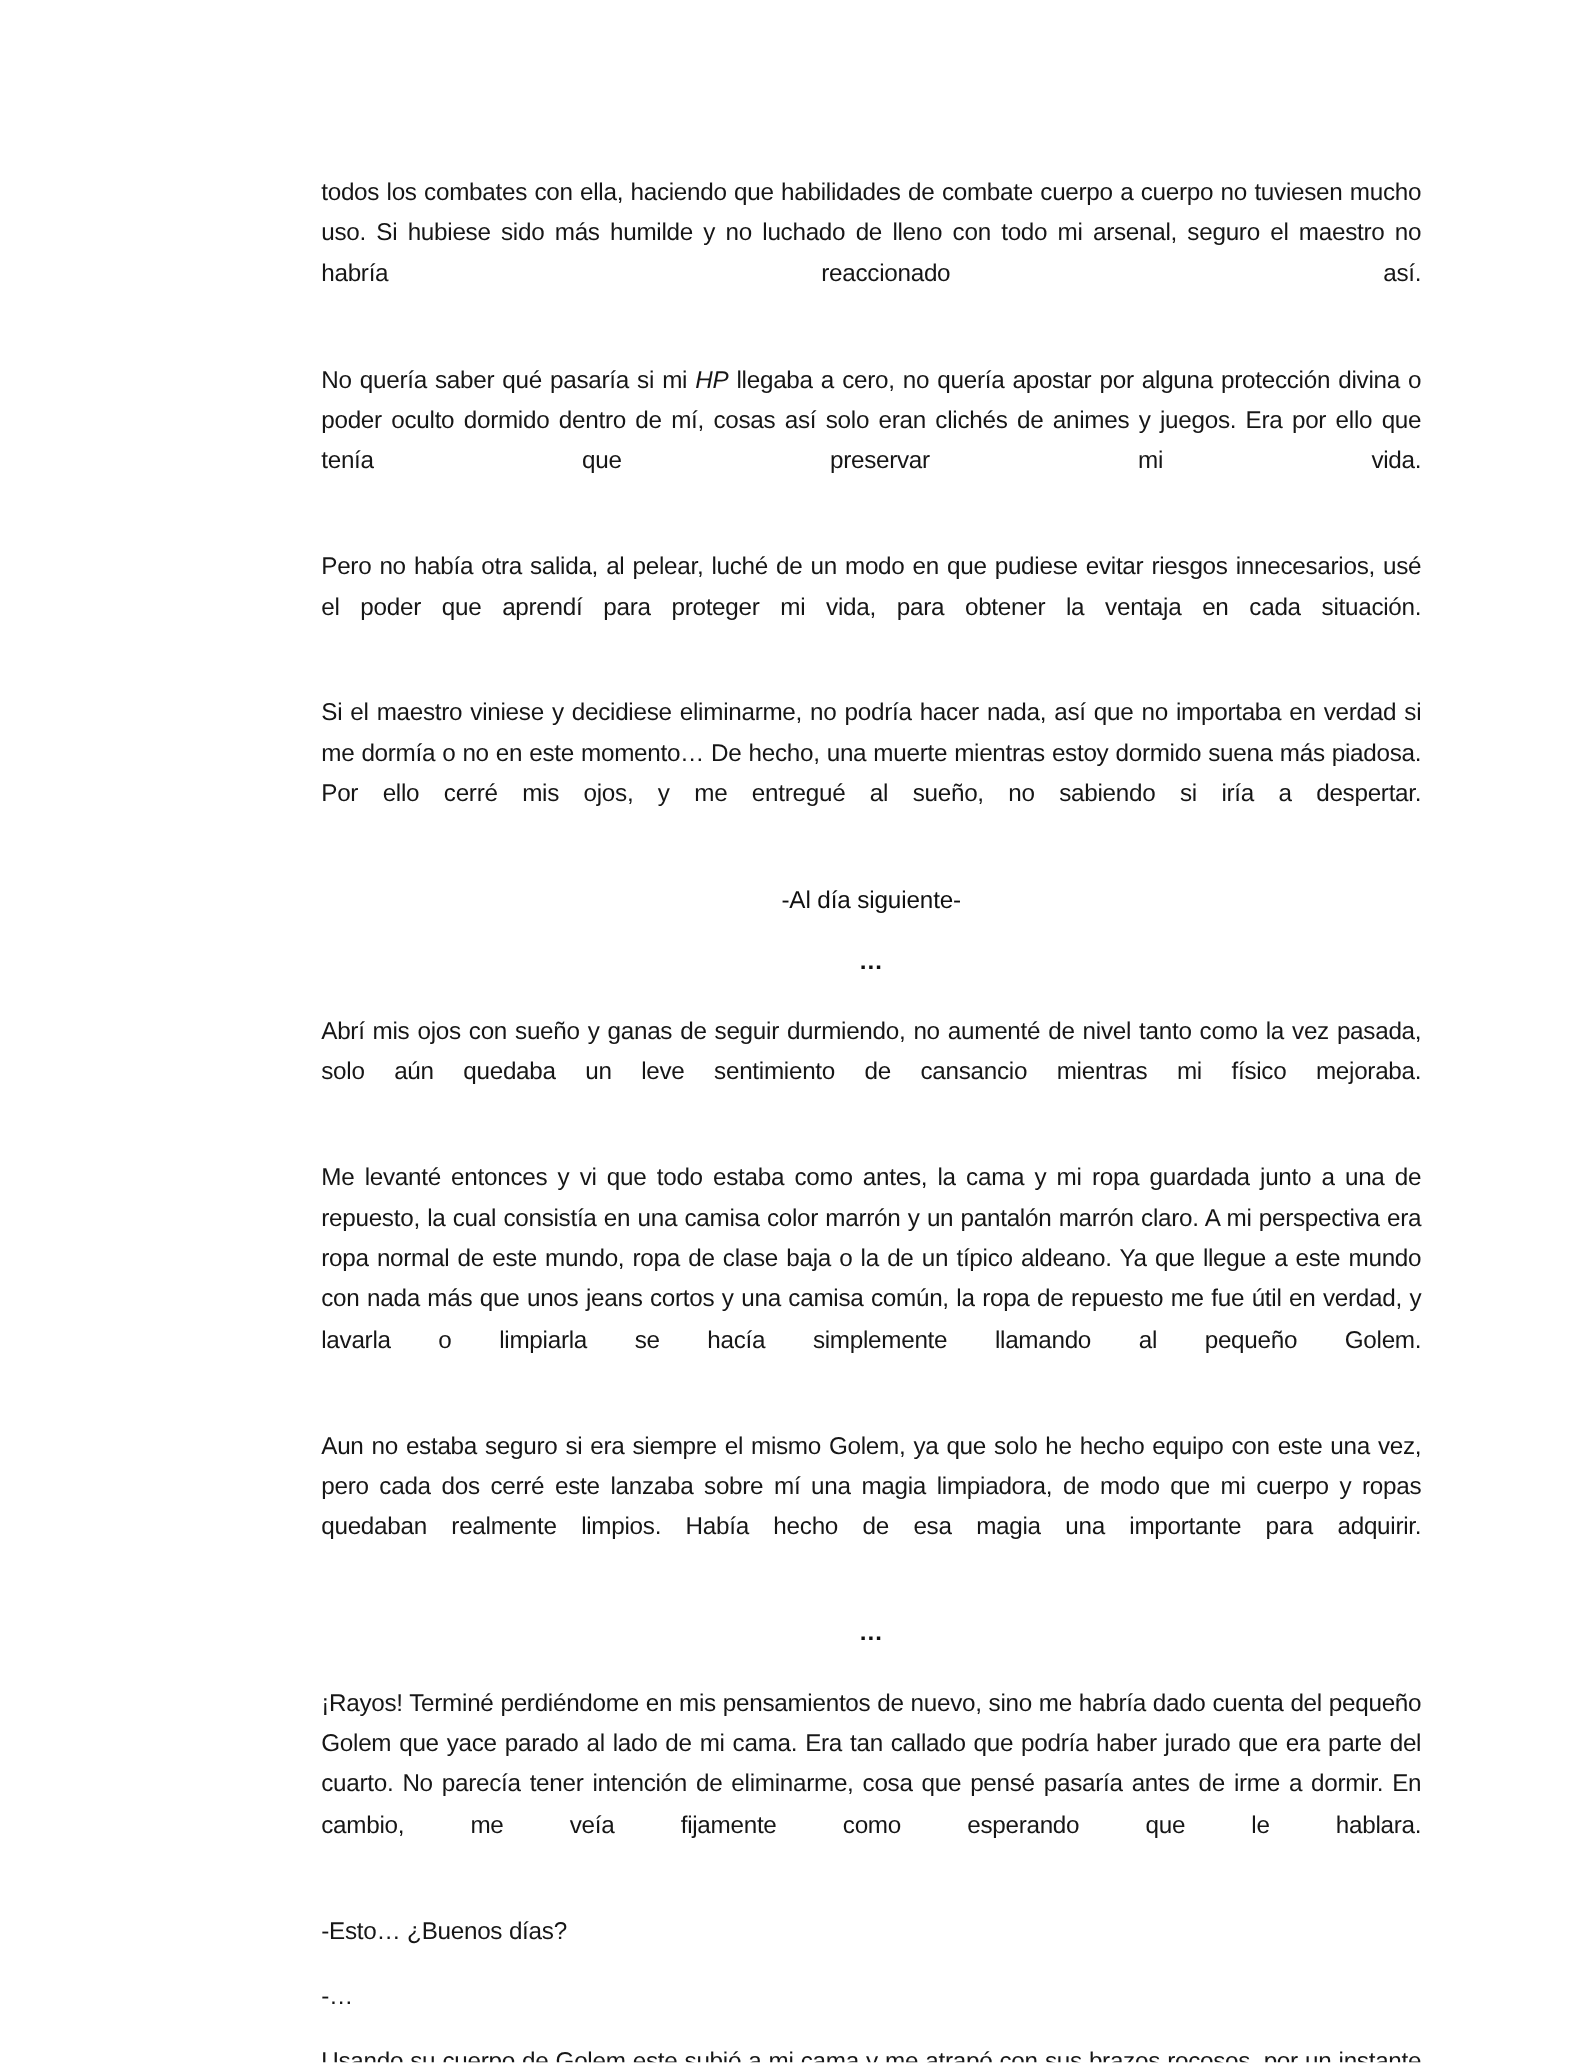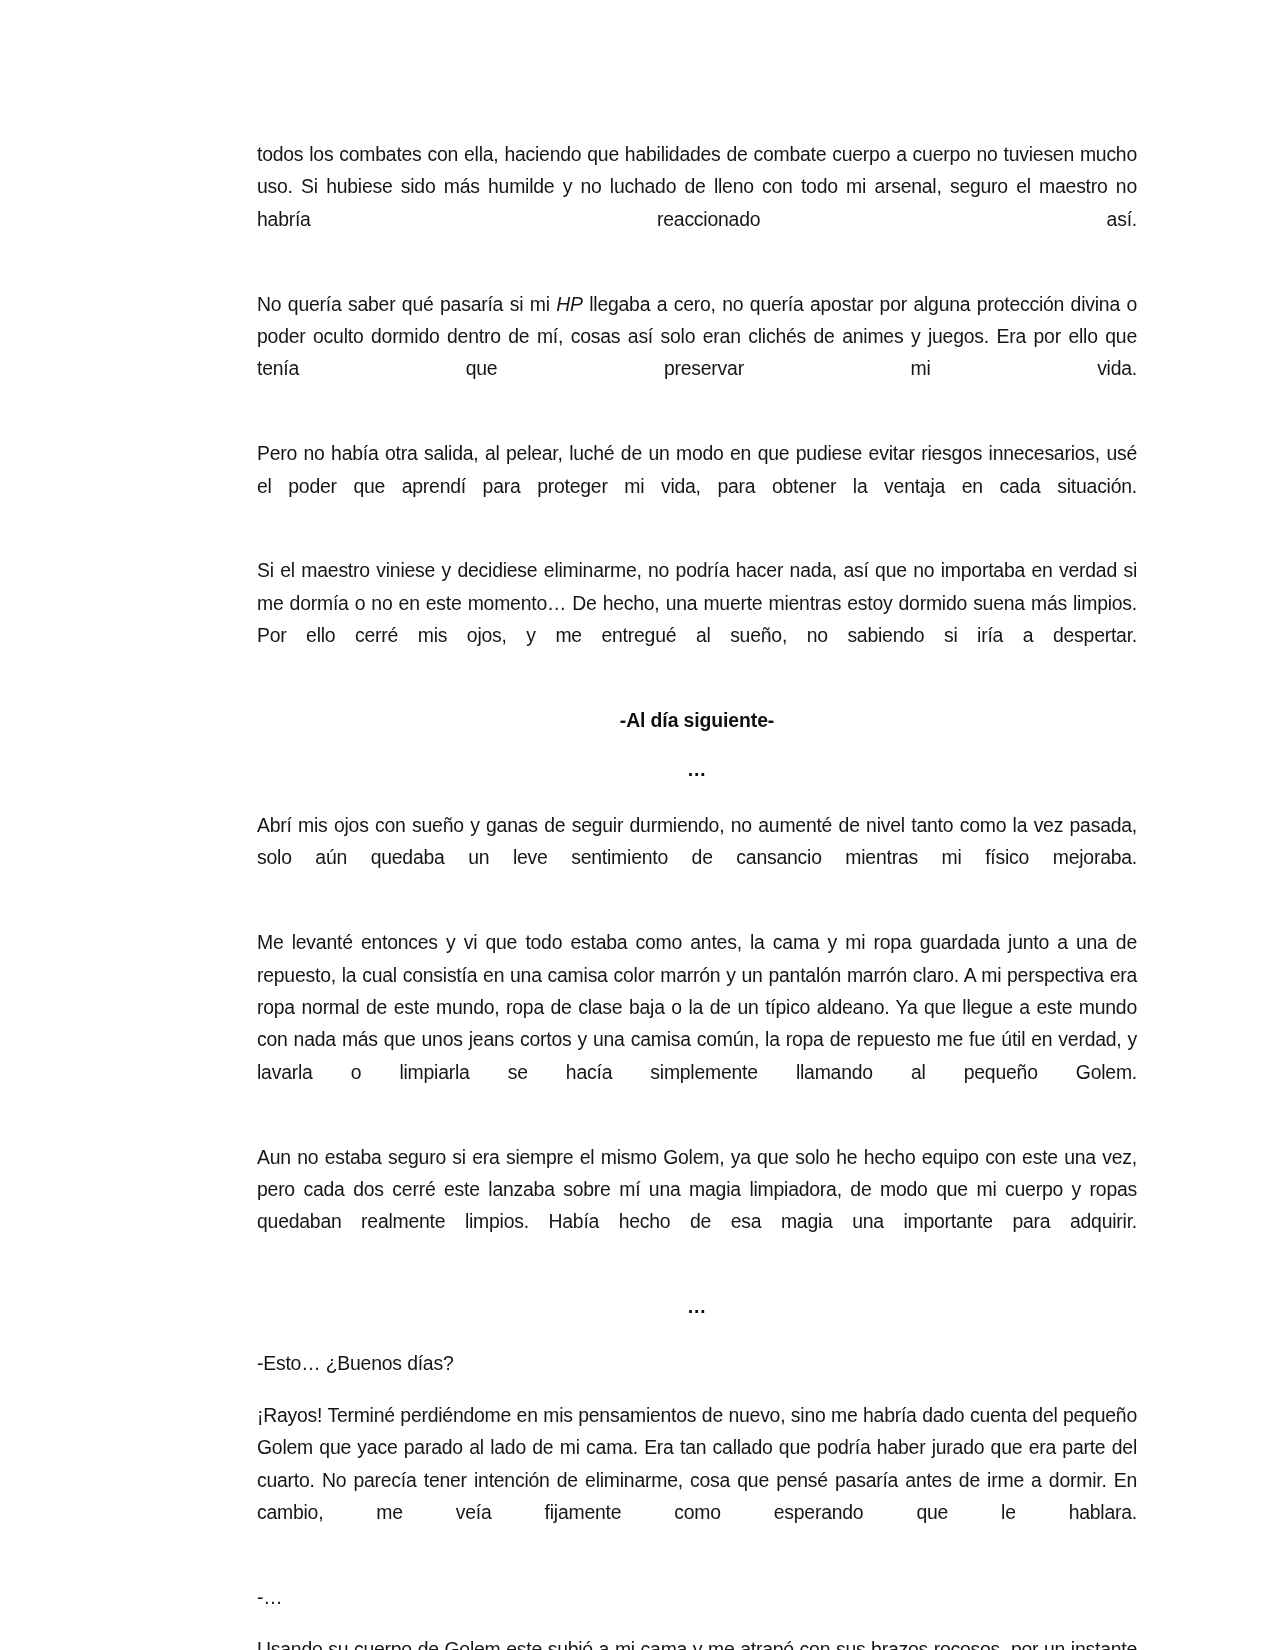--- a/index.html
+++ b/index.html
@@ -47,21 +47,21 @@
   .para.justify-last-left::after {
     content: "";
     display: inline-block;
     width: 100%;
   }
 
   .heading {
     font-family: "Liberation Sans", sans-serif;
     font-size: 19.4px;
     line-height: 32.4px;
-    font-weight: bold;
+    font-weight: normal;
     color: #101010;
     text-align: center;
     margin: 0 0 6px 0;
     letter-spacing: -0.1px;
   }
 
   .divider {
     font-family: "Liberation Sans", sans-serif;
     font-size: 19.4px;
     line-height: 32.4px;
@@ -95,36 +95,36 @@
 
 <div class="page">
   <div class="content">
 
     <p class="para justify-last-left">todos los combates con ella, haciendo que habilidades de combate cuerpo a cuerpo no tuviesen mucho uso. Si hubiese sido más humilde y no luchado de lleno con todo mi arsenal, seguro el maestro no habría reaccionado así.</p>
 
     <p class="para justify-last-left">No quería saber qué pasaría si mi <em>HP</em> llegaba a cero, no quería apostar por alguna protección divina o poder oculto dormido dentro de mí, cosas así solo eran clichés de animes y juegos. Era por ello que tenía que preservar mi vida.</p>
 
     <p class="para justify-last-left">Pero no había otra salida, al pelear, luché de un modo en que pudiese evitar riesgos innecesarios, usé el poder que aprendí para proteger mi vida, para obtener la ventaja en cada situación.</p>
 
-    <p class="para justify-last-left">Si el maestro viniese y decidiese eliminarme, no podría hacer nada, así que no importaba en verdad si me dormía o no en este momento… De hecho, una muerte mientras estoy dormido suena más limpios. Por ello cerré mis ojos, y me entregué al sueño, no sabiendo si iría a despertar.</p>
+    <p class="para justify-last-left">Si el maestro viniese y decidiese eliminarme, no podría hacer nada, así que no importaba en verdad si me dormía o no en este momento… De hecho, una muerte mientras estoy dormido suena más piadosa. Por ello cerré mis ojos, y me entregué al sueño, no sabiendo si iría a despertar.</p>
 
     <p class="heading">-Al día siguiente-</p>
 
     <p class="divider first">…</p>
 
     <p class="para justify-last-left">Abrí mis ojos con sueño y ganas de seguir durmiendo, no aumenté de nivel tanto como la vez pasada, solo aún quedaba un leve sentimiento de cansancio mientras mi físico mejoraba.</p>
 
     <p class="para justify-last-left">Me levanté entonces y vi que todo estaba como antes, la cama y mi ropa guardada junto a una de repuesto, la cual consistía en una camisa color marrón y un pantalón marrón claro. A mi perspectiva era ropa normal de este mundo, ropa de clase baja o la de un típico aldeano. Ya que llegue a este mundo con nada más que unos jeans cortos y una camisa común, la ropa de repuesto me fue útil en verdad, y lavarla o limpiarla se hacía simplemente llamando al pequeño Golem.</p>
 
     <p class="para justify-last-left">Aun no estaba seguro si era siempre el mismo Golem, ya que solo he hecho equipo con este una vez, pero cada dos cerré este lanzaba sobre mí una magia limpiadora, de modo que mi cuerpo y ropas quedaban realmente limpios. Había hecho de esa magia una importante para adquirir.</p>
 
     <p class="divider second">…</p>
 
+    <p class="para justify-last-left">¡Rayos! Terminé perdiéndome en mis pensamientos de nuevo, sino me habría dado cuenta del pequeño Golem que yace parado al lado de mi cama. Era tan callado que podría haber jurado que era parte del cuarto. No parecía tener intención de eliminarme, cosa que pensé pasaría antes de irme a dormir. En cambio, me veía fijamente como esperando que le hablara.</p>
+
     <p class="para dialog">-Esto… ¿Buenos días?</p>
-
-    <p class="para justify-last-left">¡Rayos! Terminé perdiéndome en mis pensamientos de nuevo, sino me habría dado cuenta del pequeño Golem que yace parado al lado de mi cama. Era tan callado que podría haber jurado que era parte del cuarto. No parecía tener intención de eliminarme, cosa que pensé pasaría antes de irme a dormir. En cambio, me veía fijamente como esperando que le hablara.</p>
 
     <p class="para dialog">-…</p>
 
     <p class="para justify-last-left">Usando su cuerpo de Golem este subió a mi cama y me atrapó con sus brazos rocosos, por un instante pensé que iría a matarme, pero por suerte solo llego a cargarme, siendo un escenario poco realista el ser cargado por el Golem mientras me llevaba fuera del cuarto.</p>
 
   </div>
 </div>
 
 </body></html>

